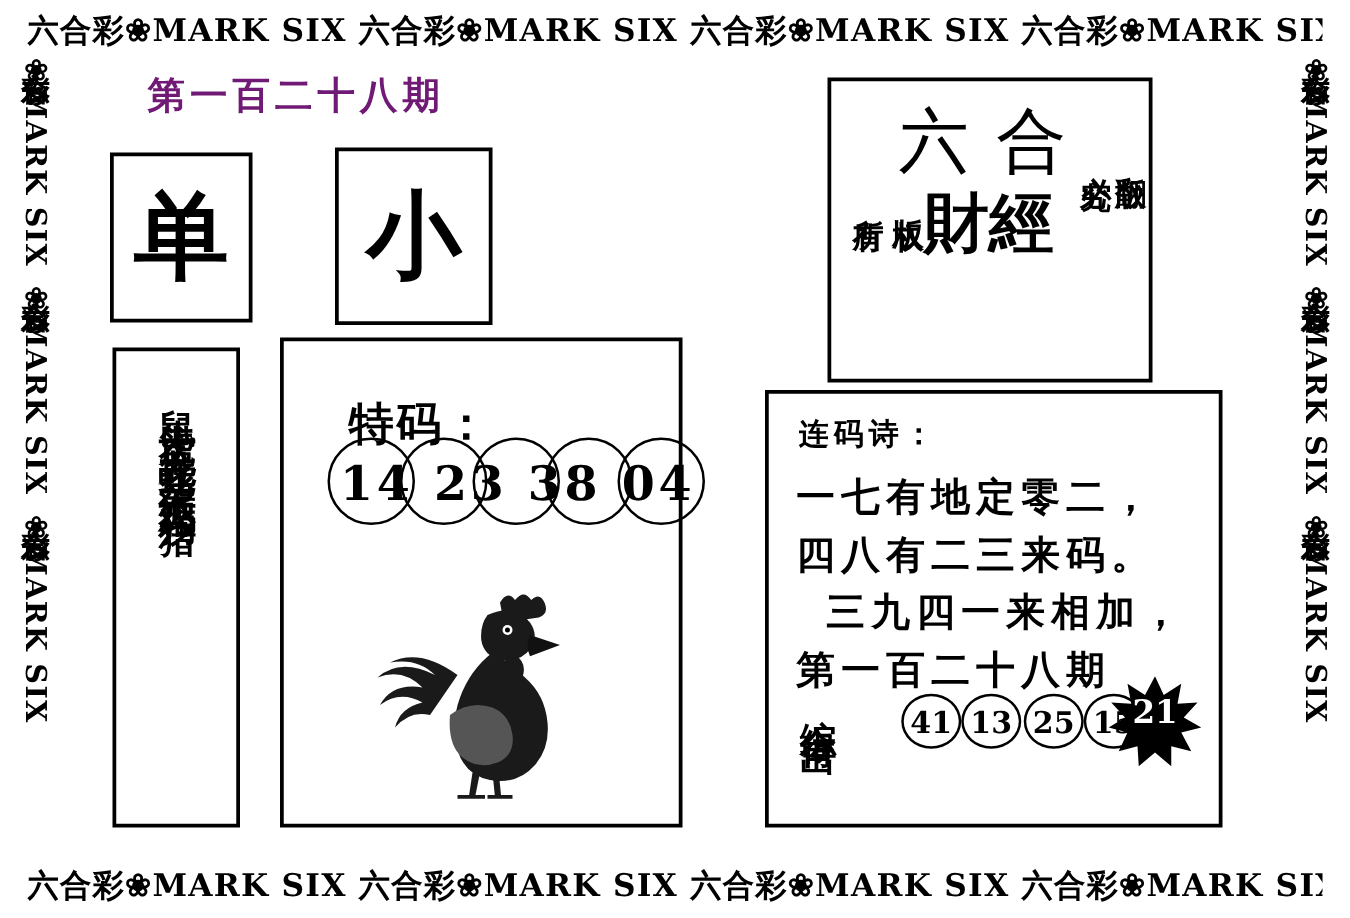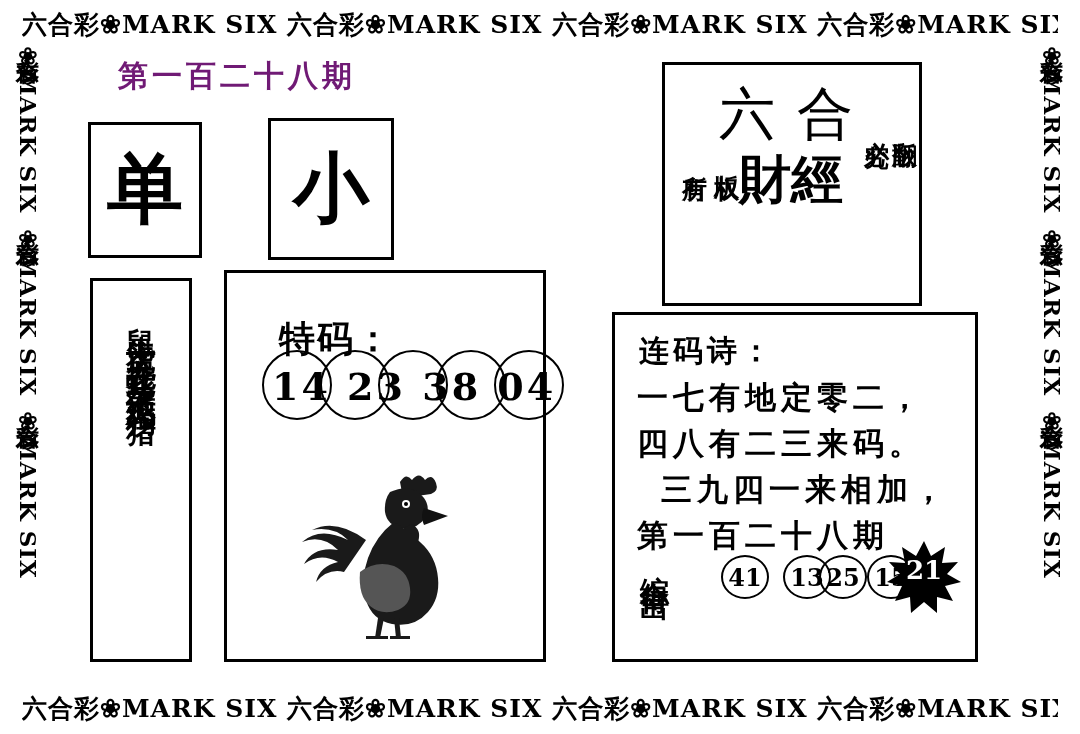--- a/index.html
+++ b/index.html
@@ -187,21 +187,21 @@
   #poem-box {
     position: absolute;
     left: 612px; top: 312px; width: 360px; height: 344px;
     border: 3px solid #000;
     background: #fff;
   }
   #poem-title {
     position: absolute;
     left: 24px; top: 16px;
     font-family: "DejaVu Serif", serif;
-    font-size: 30px;
+    font-size: 24px;
     font-weight: bold;
     letter-spacing: 4px;
   }
   .poem-line {
     position: absolute;
     left: 22px;
     font-family: "DejaVu Serif", serif;
     font-size: 31px;
     font-weight: bold;
     letter-spacing: 5px;
@@ -231,21 +231,21 @@
     border-radius: 50%;
     display: flex;
     align-items: center;
     justify-content: center;
     font-family: "DejaVu Serif", serif;
     font-size: 24px;
     font-weight: bold;
     margin-left: 24px;
   }
   #pb0 { left: 82px; }
-  #pb1 { left: 144px; }
+  #pb1 { left: 130px; }
   #pb2 { left: 180px; }
   #pb3 { left: 228px; }
   #star-burst {
     position: absolute;
     left: 272px; top: 226px;
     width: 74px; height: 72px;
   }
   #star-num {
     position: absolute;
     left: 272px; top: 240px;

